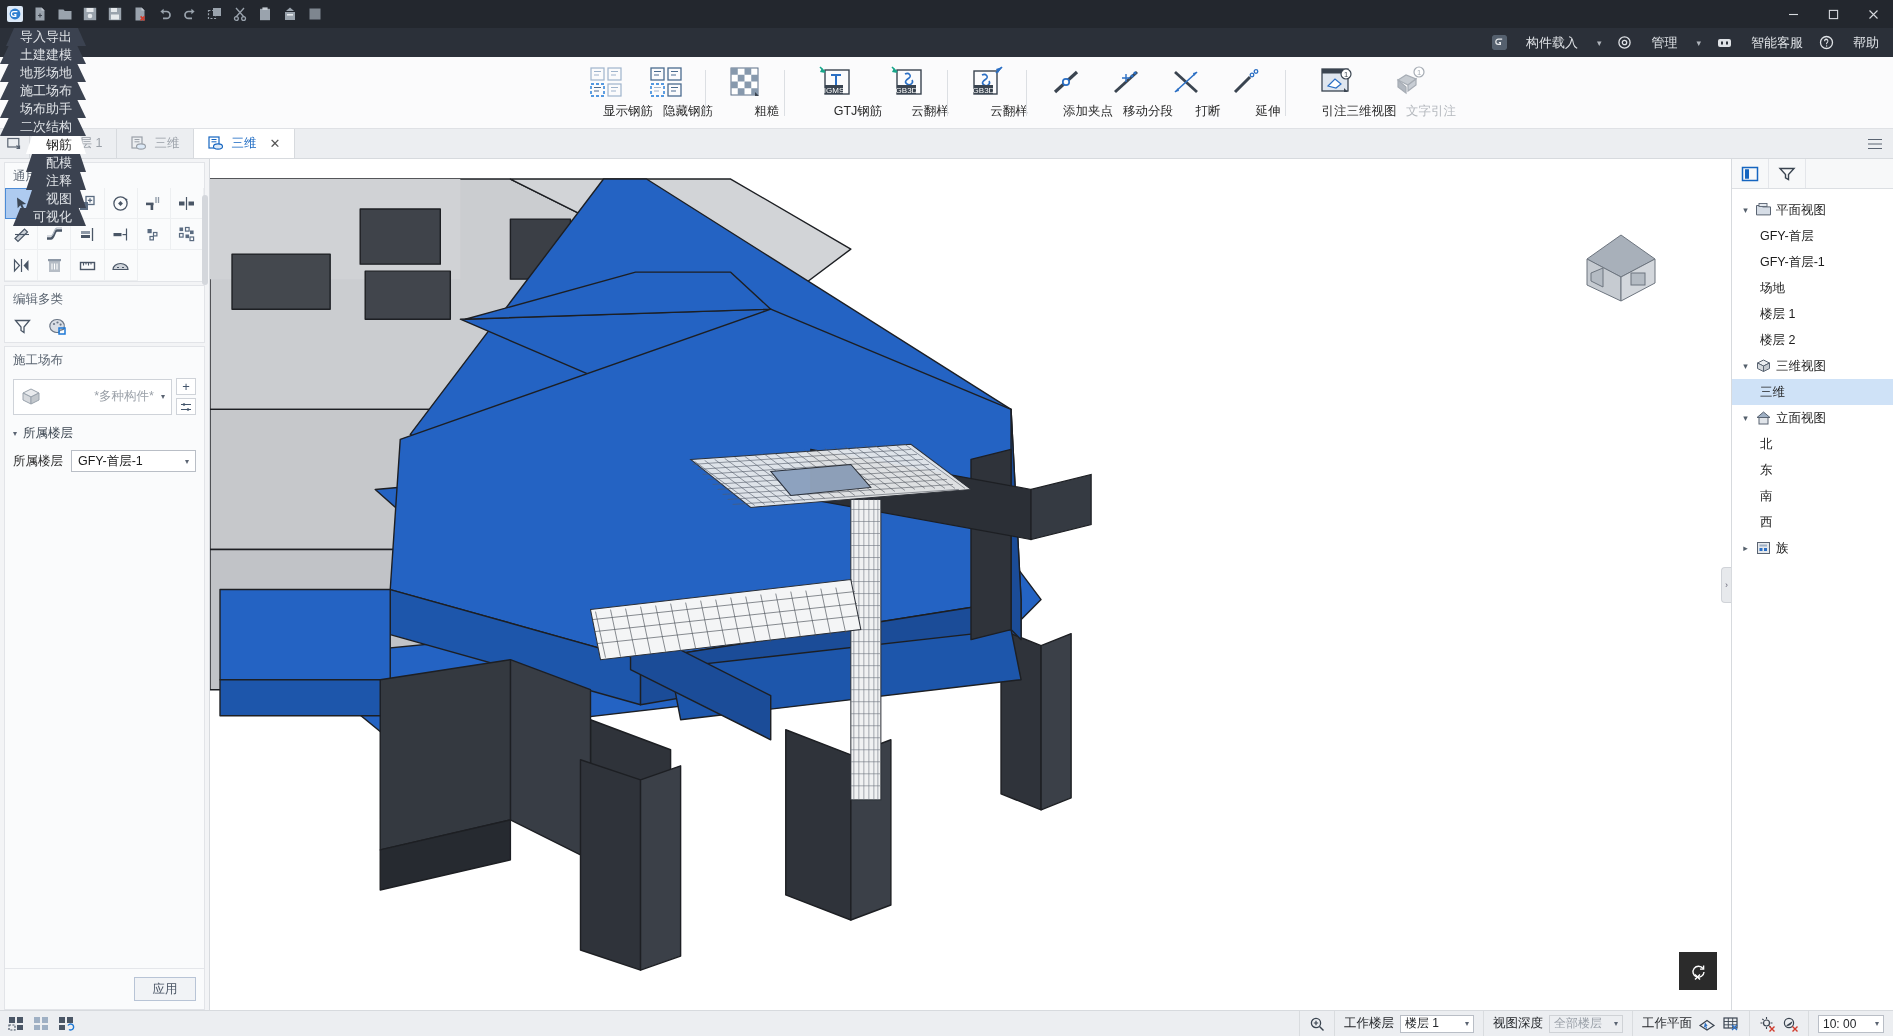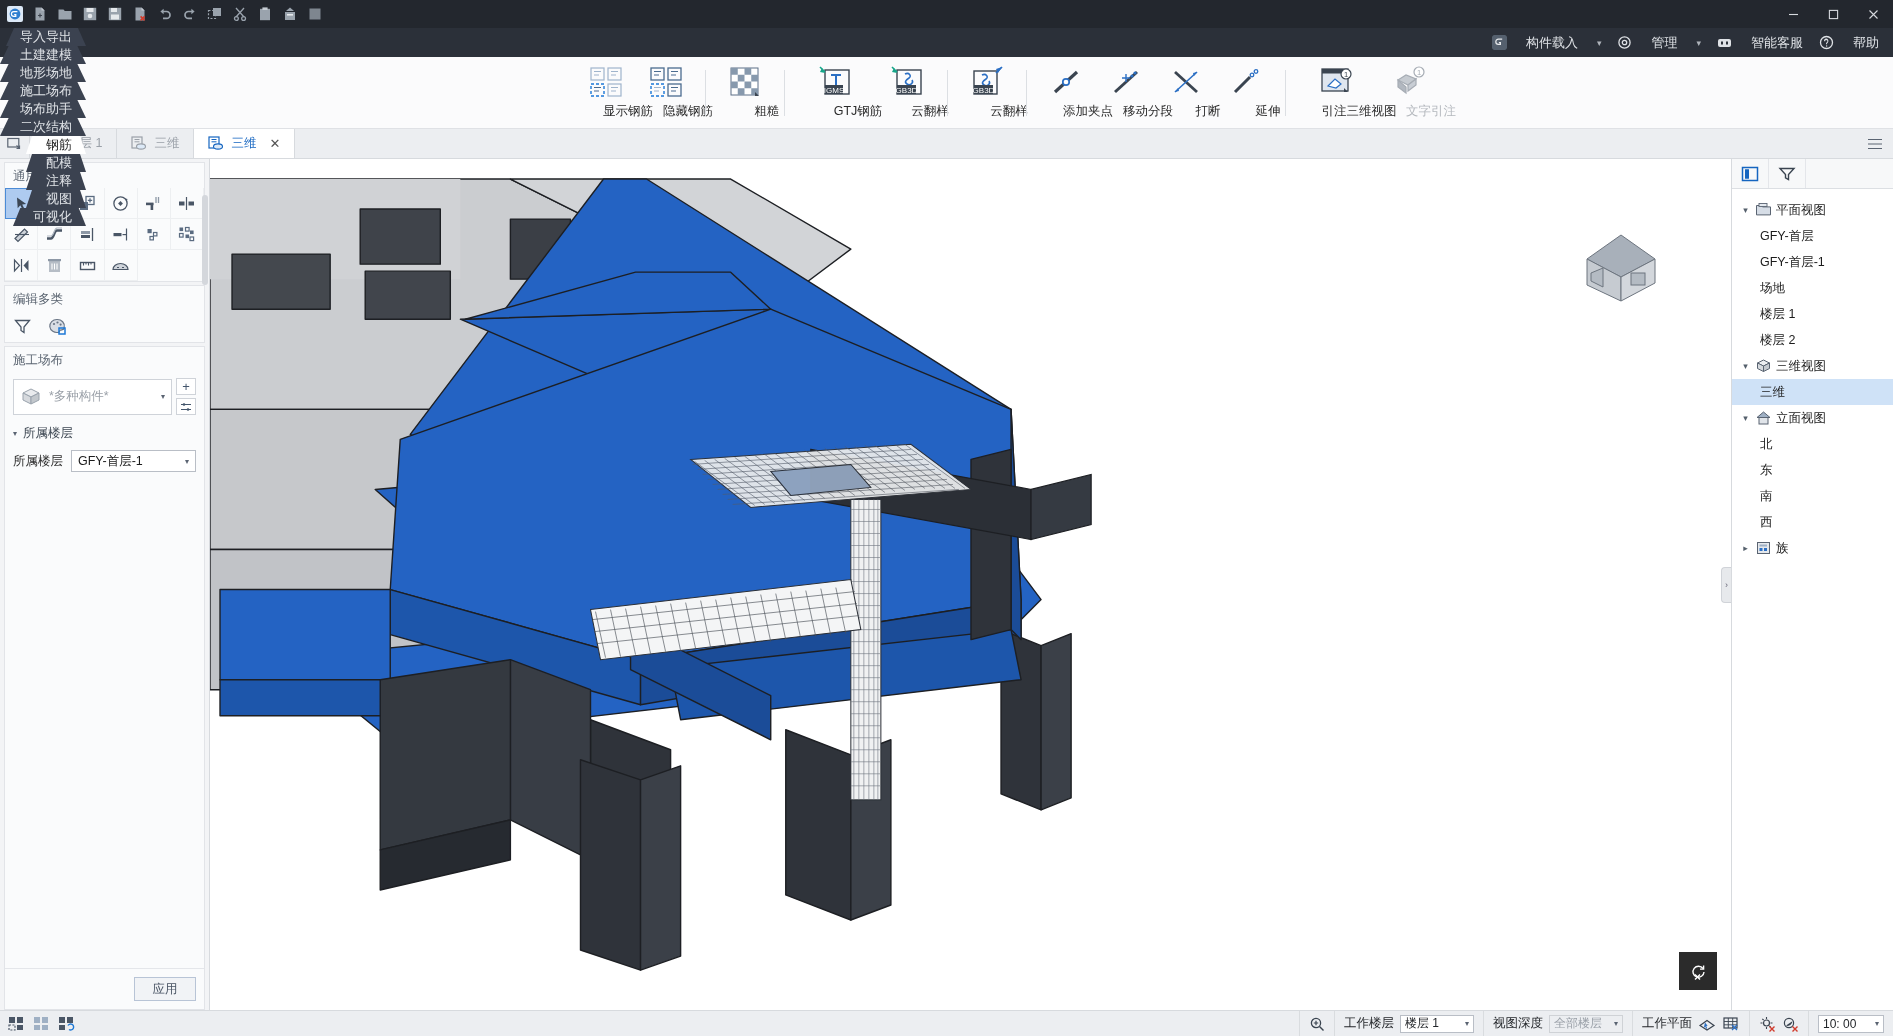--- a/index.html
+++ b/index.html
@@ -103,21 +103,21 @@
   }
   .tcell.sel { background:#aecbf0; border:1px solid #4b8bd6; }
   .toolgrid2 { display:flex; }
   .toolgrid2 .tcell { width:35px; border:none; }
   .lp-scroll { position:absolute; right:1px; top:36px; width:6px; height:90px; background:#d4d7dc; border-radius:3px; }
   .prop-row { display:flex; align-items:center; gap:4px; padding:6px 8px 4px 8px; }
   .prop-combo {
     flex:1; height:36px; background:#fff; border:1px solid #cfd3d9; display:flex;
     align-items:center; gap:7px; padding:0 6px; font-size:12.5px; color:#9aa0a8;
   }
-  .prop-combo .cv { flex:1; }
+  .prop-combo .cv { flex:1;text-align:right; }
   .prop-btns { display:flex; flex-direction:column; gap:3px; }
   .pbtn {
     width:20px; height:17px; border:1px solid #cfd3d9; background:#fff;
     display:flex; align-items:center; justify-content:center; font-size:13px; color:#44566c;
   }
   .sec-head { display:flex; align-items:center; gap:6px; padding:6px 8px; font-size:12.5px; color:#3d4752; }
   .field-row { display:flex; align-items:center; gap:8px; padding:2px 8px 8px 8px; }
   .field-lbl { font-size:12.5px; color:#2b2b2b; white-space:nowrap; }
   .field-sel {
     flex:1; height:22px; background:#fff; border:1px solid #b9bec6; display:flex; align-items:center;

